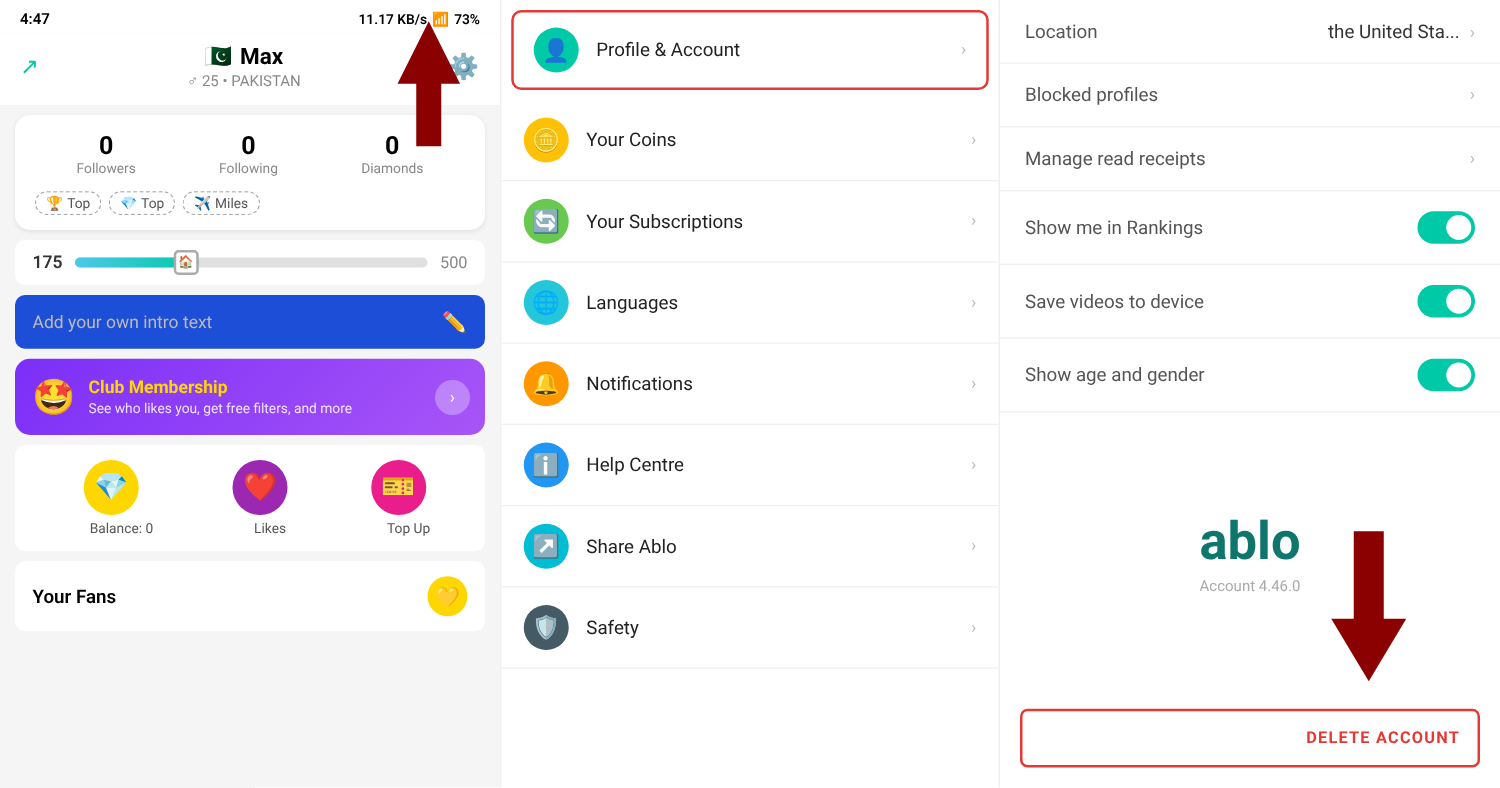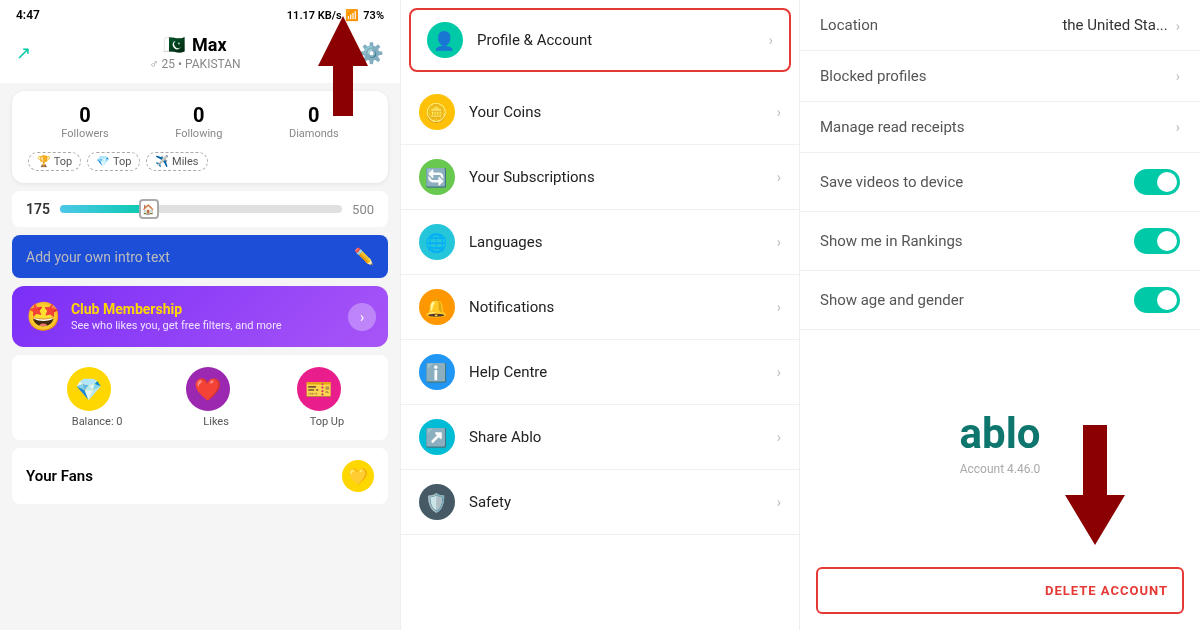--- a/index.html
+++ b/index.html
@@ -628,27 +628,27 @@
       </div>
     </div>
       <div class="detail-row">
       <span class="detail-label">Manage read receipts</span>
       <div style="display:flex;align-items:center;">
 
         <span class="detail-chevron">›</span>
       </div>
     </div>
       <div class="detail-row">
-      <span class="detail-label">Save videos to device</span>
+      <span class="detail-label">Show me in Rankings</span>
       <div class="toggle-switch">
         <div class="toggle-knob"></div>
       </div>
     </div>
       <div class="detail-row">
-      <span class="detail-label">Show me in Rankings</span>
+      <span class="detail-label">Save videos to device</span>
       <div class="toggle-switch">
         <div class="toggle-knob"></div>
       </div>
     </div>
       <div class="detail-row">
       <span class="detail-label">Show age and gender</span>
       <div class="toggle-switch">
         <div class="toggle-knob"></div>
       </div>
     </div>

